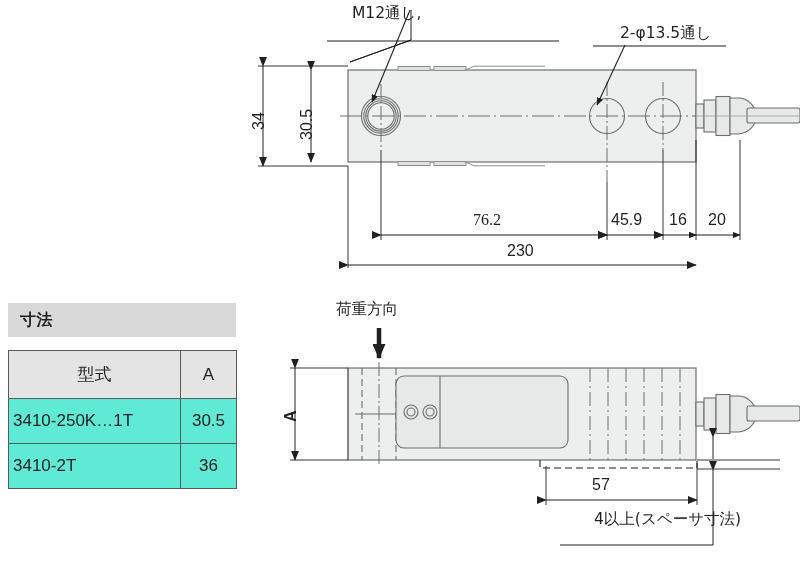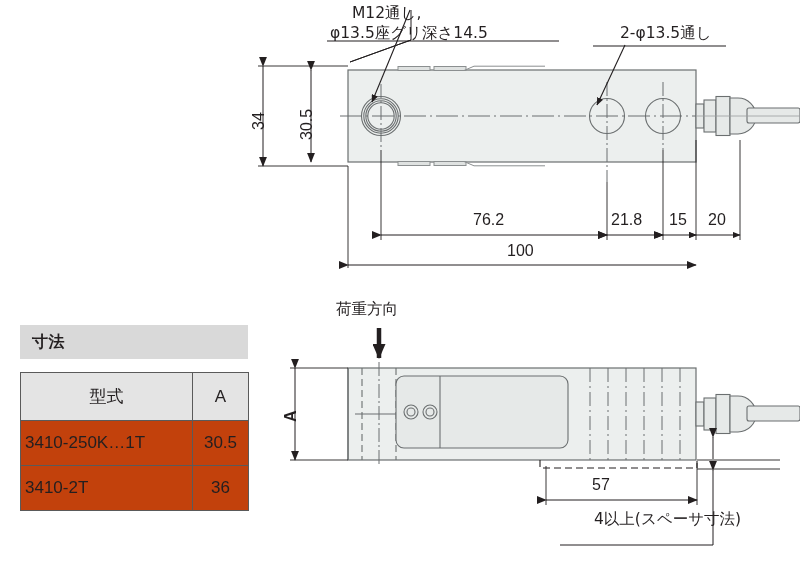--- a/index.html
+++ b/index.html
@@ -5,39 +5,39 @@
   html,body{margin:0;padding:0;background:#ffffff;}
   body{
     width:800px;height:561px;position:relative;overflow:hidden;
     font-family:"Liberation Sans","DejaVu Sans",sans-serif;
     color:#231f20;
   }
   #stage{position:absolute;inset:0;width:724px;height:561px;}
   svg.draw{position:absolute;left:0;top:0;width:800px;height:561px;}
 
   
-  .dim-panel{position:absolute;left:8px;top:325px;margin-left:12px;}
+  .dim-panel{position:absolute;left:8px;top:303px;}
   .dim-title{
     width:228px;height:34px;background:#d9d9d9;
     display:flex;align-items:center;
     padding-left:12px;box-sizing:border-box;
     font-size:16px;font-weight:bold;letter-spacing:.5px;
   }
   table.dim{
     border-collapse:collapse;margin-top:13px;
     table-layout:fixed;
   }
   table.dim th,table.dim td{
     border:1px solid #5a5a5a;
     font-size:17px;font-weight:normal;
     text-align:center;height:30px;padding:12px 4px;
     box-sizing:border-box;
   }
   table.dim th{background:#e4e4e4;}
-  table.dim td{background:#c2410c;}
+  table.dim td{background:#5eead4;}
   .col-model{width:172px;}
   .col-a{width:56px;}
   table.dim td.model{text-align:left;padding-left:4px;}
 
   
   .lbl{position:absolute;font-size:15.5px;white-space:nowrap;line-height:1.25;}
   .lbl.jp{font-family:"DejaVu Sans","Liberation Sans",sans-serif;}
   .dimtxt{position:absolute;font-size:16px;white-space:nowrap;}
   .dimtxt.rot{transform:rotate(-90deg);transform-origin:left top;}
 </style>
@@ -187,32 +187,31 @@
         <line x1="713" y1="437" x2="713" y2="459" marker-start="url(#ar)"></line>
         <line x1="713" y1="470" x2="713" y2="545" marker-start="url(#ar)"></line>
         <line x1="560" y1="545" x2="713" y2="545"></line>
         <line x1="697" y1="460" x2="780" y2="460" stroke-width=".9"></line>
         <line x1="697" y1="469" x2="780" y2="469" stroke-width=".9"></line>
       </g>
     </g>
   </svg>
 
   <div class="lbl jp" style="left:352px;top:4px;">M12通し,</div>
-  <div class="lbl jp" style="left:330px;top:24px;">φ13.5座グリ深さ14.5</div>
 
   <div class="lbl jp" style="left:620px;top:24px;">2-φ13.5通し</div>
 
   <div class="dimtxt rot" style="left:250px;top:130px;">34</div>
   <div class="dimtxt rot" style="left:298px;top:140px;">30.5</div>
 
-  <div class="dimtxt" style="left:473px;top:211px;">76.2</div>
-  <div class="dimtxt" style="left:611px;top:211px;">21.8</div>
-  <div class="dimtxt" style="left:669px;top:211px;">15</div>
+  <div class="dimtxt" style="left:473px;top:211px;font-family:Liberation Serif, serif;">76.2</div>
+  <div class="dimtxt" style="left:611px;top:211px;">45.9</div>
+  <div class="dimtxt" style="left:669px;top:211px;">16</div>
   <div class="dimtxt" style="left:708px;top:211px;">20</div>
-  <div class="dimtxt" style="left:507px;top:242px;">100</div>
+  <div class="dimtxt" style="left:507px;top:242px;">230</div>
 
   <div class="lbl jp" style="left:336px;top:300px;">荷重方向</div>
 
   <div class="dimtxt rot" style="left:282px;top:422px;font-weight:bold;">A</div>
 
   <div class="dimtxt" style="left:592px;top:476px;">57</div>
 
   <div class="lbl jp" style="left:566px;top:510px;margin-left:28px;">4以上(スペーサ寸法)</div>
 
   <div class="dim-panel">

